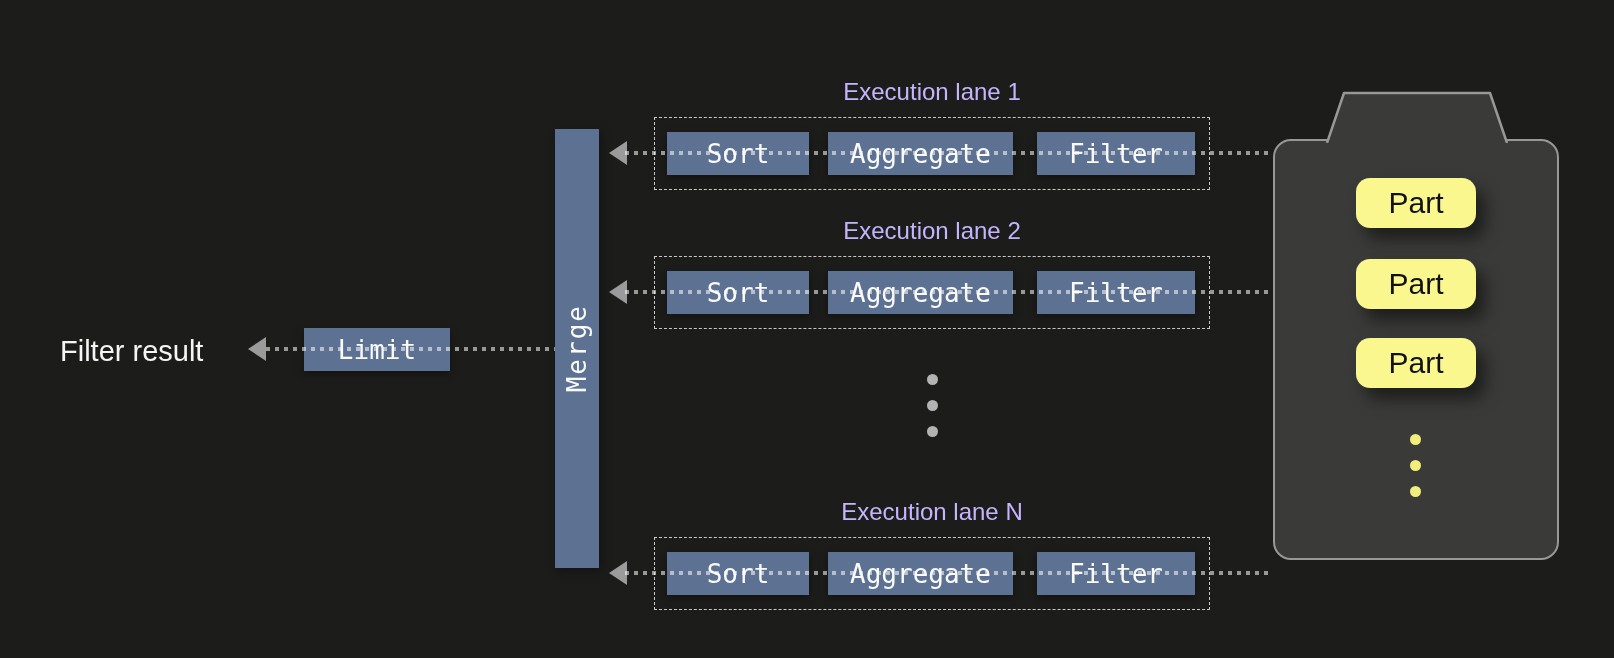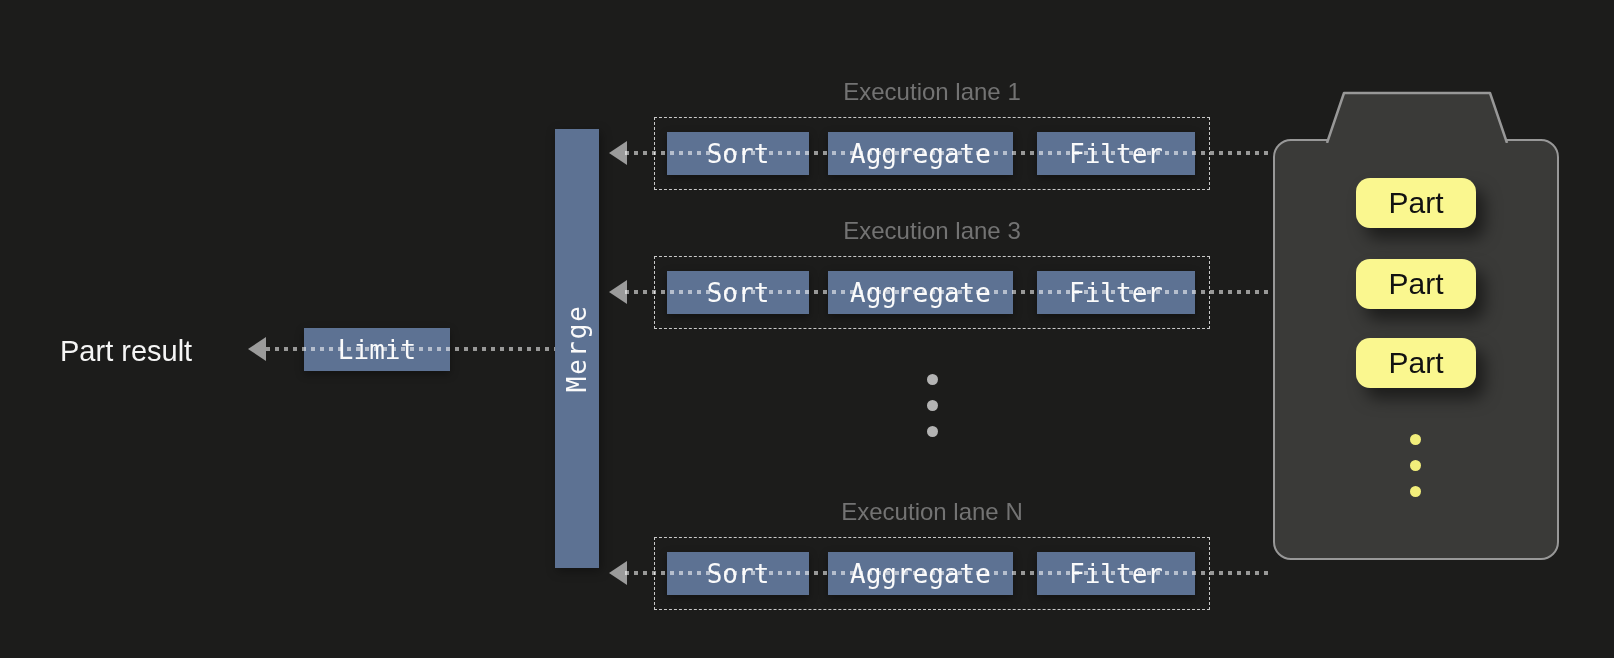--- a/index.html
+++ b/index.html
@@ -2,21 +2,21 @@
 <html><head>
 <meta charset="utf-8">
 <style>
   html,body{margin:0;padding:0;background:#1c1c1b;}
   #canvas{position:relative;width:1614px;height:658px;background:#1c1c1b;overflow:hidden;
           font-family:"Liberation Sans",sans-serif;}
   .abs{position:absolute;}
 
   
   .result-label{color:#f5f5f5;font-size:29px;line-height:34px;}
-  .lane-title{color:#737373;font-size:24px;line-height:30px;text-align:center;}
+  .lane-title{color:#c4b5fd;font-size:24px;line-height:30px;text-align:center;}
   .tab-title{color:#f5f5f5;font-size:29px;line-height:30px;text-align:center;}
 
   
   .node{background:#5d7293;z-index:2;display:flex;align-items:center;justify-content:center;
         box-shadow:0 3px 8px rgba(0,0,0,0.35);}
   .node span{position:relative;z-index:4;color:#fafafa;font-family:"DejaVu Sans Mono",monospace;
              font-size:26px;}
 
   
   .dotline{height:4px;z-index:3;
@@ -55,21 +55,21 @@
   .lane .op{top:59px;height:43px;}
   .lane .op-sort{left:58px;width:142px;}
   .lane .op-aggregate{left:219px;width:185px;}
   .lane .op-filter{left:428px;width:158px;}
 </style>
 </head>
 <body>
 
 <div id="canvas">
 
-  <div class="abs result-label" style="left:60px;top:334px;">Part result</div>
+  <div class="abs result-label" style="left:60px;top:334px;">Filter result</div>
 
   <div class="abs arrowhead" style="left:248px;top:337px;"></div>
   <div class="abs dotline" style="left:266px;top:347px;width:289px;"></div>
   <div class="abs node" style="left:304px;top:328px;width:146px;height:43px;">
     <span>Limit</span>
   </div>
 
   <div class="abs merge">
     <span>Merge</span>
   </div>
@@ -84,21 +84,21 @@
       </div>
     <div class="abs node op op-aggregate">
       <span>Aggregate</span>
       </div>
     <div class="abs node op op-filter">
       <span>Filter</span>
       </div>
   </div>
 
   <div class="abs lane" style="top:212px;">
-    <div class="abs lane-title">Execution lane 3</div>
+    <div class="abs lane-title">Execution lane 2</div>
     <div class="abs lane-box"></div>
     <div class="abs arrowhead"></div>
     <div class="abs dotline"></div>
     <div class="abs node op op-sort">
       <span>Sort</span>
       </div>
     <div class="abs node op op-aggregate">
       <span>Aggregate</span>
       </div>
     <div class="abs node op op-filter">

